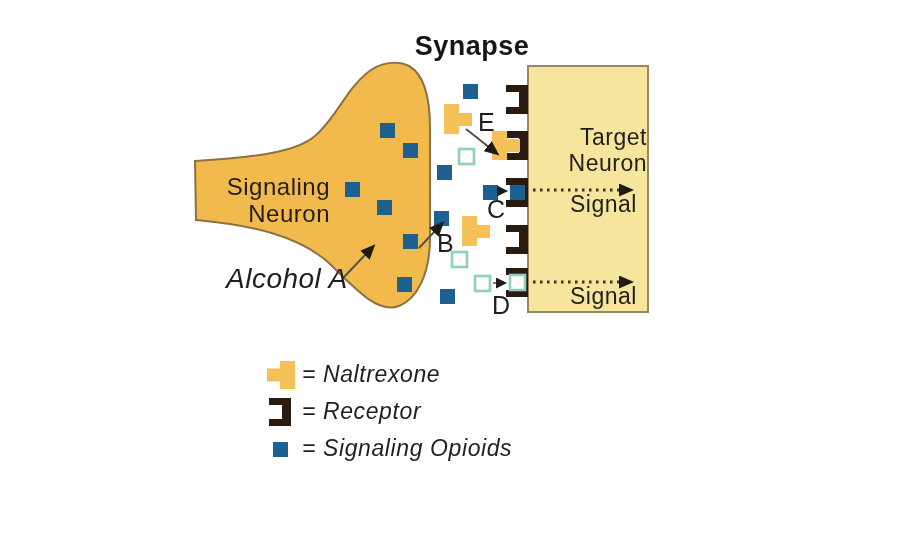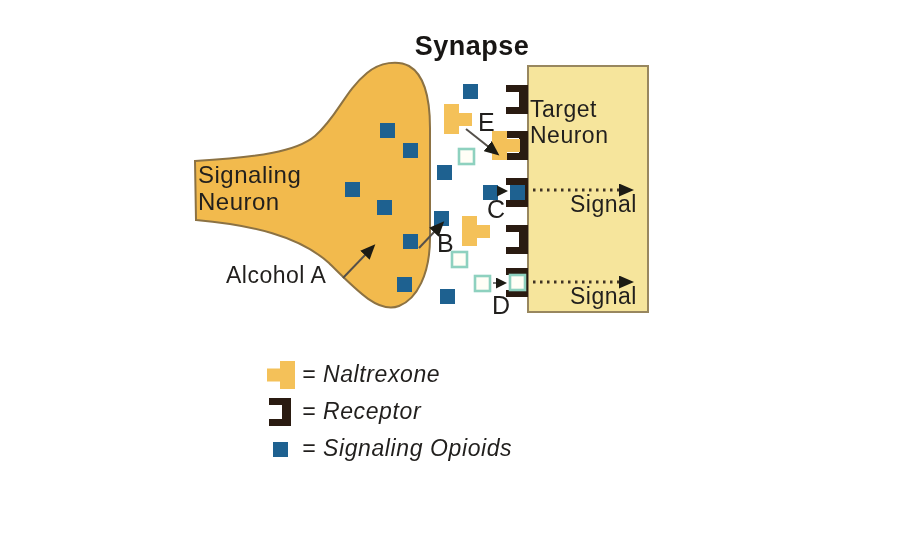--- a/index.html
+++ b/index.html
@@ -3,21 +3,21 @@
 <meta charset="utf-8">
 <style>
   html,body{margin:0;padding:0;background:#fff;}
   .canvas{
     position:relative;width:900px;height:550px;background:#ffffff;overflow:hidden;
     font-family:"Liberation Sans","DejaVu Sans",sans-serif;color:#211f1d;padding-left:42px;
   }
   svg.layer{position:absolute;left:0;top:0;}
   .lbl{position:absolute;white-space:pre;line-height:1.12;}
   .title{font-size:27px;font-weight:800;letter-spacing:0.5px;text-align:center;color:#181614;}
-  .neuron-label{font-size:24px;text-align:left;letter-spacing:0.5px;}
+  .neuron-label{font-size:24px;text-align:right;letter-spacing:0.5px;margin-top:28px;}
   .small-cap{font-size:25px;}
   .signal{font-size:23px;letter-spacing:0.5px;margin-left:27px;}
   .legend{position:absolute;left:264px;top:360px;}
   .legend-row{display:flex;align-items:center;height:29px;margin-bottom:8px;font-style:italic;}
   .legend-icon{width:38px;display:flex;justify-content:flex-start;align-items:center;}
   .legend-text{font-size:23px;letter-spacing:0.6px;color:#211f1d;}
 </style>
 </head>
 <body>
 
@@ -68,27 +68,27 @@
         <line x1="466" y1="129" x2="490" y2="148" stroke="#55504a" stroke-width="2" marker-end="url(#ahBig)"></line>
         <line x1="498" y1="191" x2="506" y2="191" stroke="#7a7a7a" stroke-width="2" marker-end="url(#ahSmall)"></line>
         <line x1="493" y1="283" x2="505" y2="283" stroke="#7a7a7a" stroke-width="2" marker-end="url(#ahSmall)"></line>
         <line x1="533" y1="190" x2="622" y2="190" stroke="#3f3223" stroke-width="3" stroke-dasharray="2.5 4.5" marker-end="url(#ahBig)"></line>
         <line x1="533" y1="282" x2="622" y2="282" stroke="#3f3223" stroke-width="3" stroke-dasharray="2.5 4.5" marker-end="url(#ahBig)"></line>
       </g>
   </svg>
 
   <div class="lbl title" style="left:392px;top:31px;width:160px;">Synapse</div>
 
-  <div class="lbl neuron-label" style="left:198px;top:162px;width:132px;">Signaling
+  <div class="lbl neuron-label" style="left:198px;top:146px;width:132px;">Signaling
 Neuron</div>
 
   <div class="lbl neuron-label" style="left:530px;top:97px;width:117px;font-size:23px;">Target
 Neuron</div>
 
-  <div class="lbl" style="left:226px;top:263px;font-size:23px;letter-spacing:0.5px;">Alcohol A</div>
+  <div class="lbl" style="left:226px;top:263px;font-size:28px;letter-spacing:0.5px;font-style:italic;">Alcohol A</div>
 
   <div class="lbl small-cap" style="left:437px;top:229px;">B</div>
   <div class="lbl small-cap" style="left:487px;top:195px;">C</div>
   <div class="lbl small-cap" style="left:492px;top:291px;">D</div>
   <div class="lbl small-cap" style="left:478px;top:108px;">E</div>
 
   <div class="lbl signal" style="left:543px;top:192px;">Signal</div>
   <div class="lbl signal" style="left:543px;top:284px;">Signal</div>
 
   <div class="legend">

